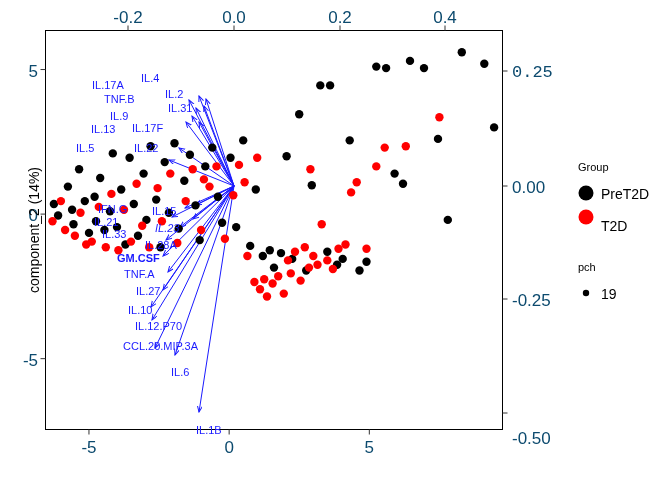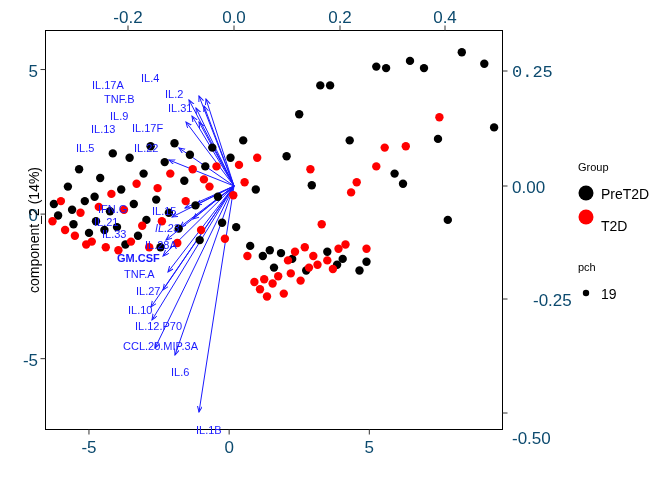--- a/index.html
+++ b/index.html
@@ -211,21 +211,21 @@
       <div class="axis-text" style="left: 229.141px; top: 437.5px; text-align: center; transform: translateX(-50%);">0</div>
       <div class="axis-text" style="left: 369.325px; top: 437.5px; text-align: center; transform: translateX(-50%);">5</div>
       <div class="axis-text" style="left: 10px; width: 28px; text-align: right; top: 61.5326px;">5</div>
       <div class="axis-text" style="left: 10px; width: 28px; text-align: right; top: 206.098px;">0</div>
       <div class="axis-text" style="left: 10px; width: 28px; text-align: right; top: 350.663px;">-5</div>
       <div class="axis-text" style="left: 128px; top: 8px; text-align: center; transform: translateX(-50%);">-0.2</div>
       <div class="axis-text" style="left: 234px; top: 8px; text-align: center; transform: translateX(-50%);">0.0</div>
       <div class="axis-text" style="left: 340px; top: 8px; text-align: left; transform: translateX(-50%);">0.2</div>
       <div class="axis-text" style="left: 445px; top: 8px; text-align: center; transform: translateX(-50%);">0.4</div>
       <div class="axis-text" style="left: 512px; top: 405px; margin-top: 24px;">-0.50</div>
-      <div class="axis-text" style="left: 512px; top: 291px; margin-left: 21px;">-0.25</div>
+      <div class="axis-text" style="left: 512px; top: 291px;">-0.25</div>
       <div class="axis-text" style="left: 512px; top: 178px;">0.00</div>
       <div class="axis-text" style="left: 512px; top: 63px; font-family: Liberation Mono, monospace;">0.25</div>
       <div class="vec-label" style="left: 92px; top: 79px;">IL.17A</div>
       <div class="vec-label" style="left: 141px; top: 72px;">IL.4</div>
       <div class="vec-label" style="left: 104px; top: 93px;">TNF.B</div>
       <div class="vec-label" style="left: 165px; top: 88px;">IL.2</div>
       <div class="vec-label" style="left: 110px; top: 110px;">IL.9</div>
       <div class="vec-label" style="left: 168px; top: 102px;">IL.31</div>
       <div class="vec-label" style="left: 91px; top: 123px;">IL.13</div>
       <div class="vec-label" style="left: 132px; top: 122px;">IL.17F</div>

